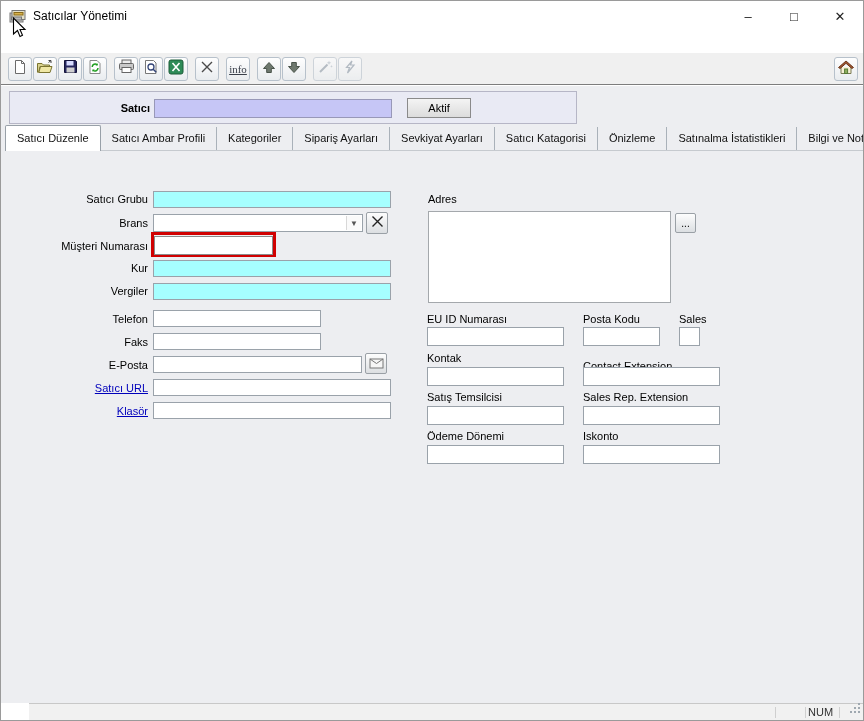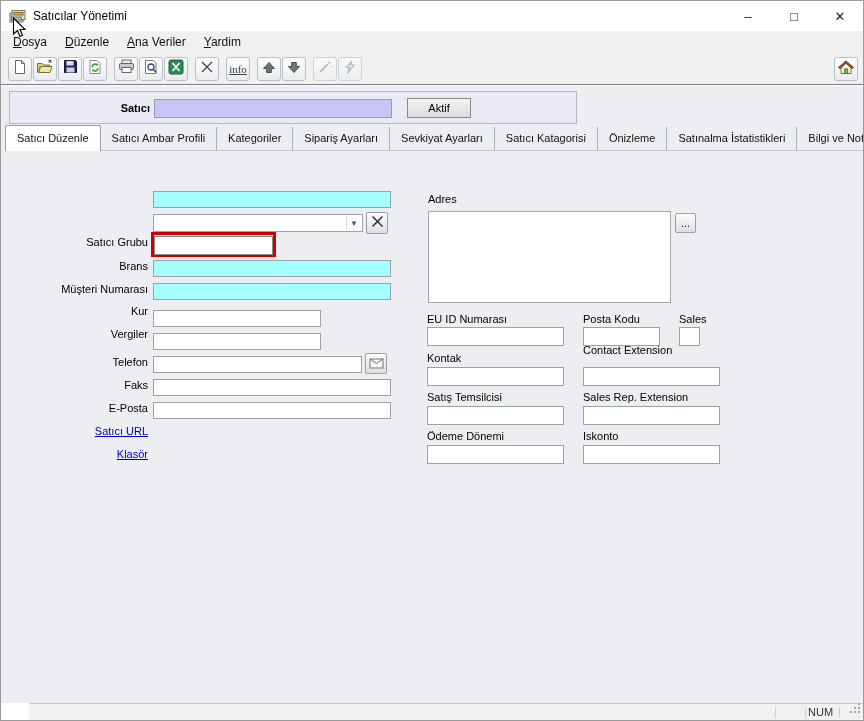--- a/index.html
+++ b/index.html
@@ -35,21 +35,21 @@
   .band-input { position:absolute; left:144px; top:7px; width:238px; height:19px; border:1px solid #9898b8; background:#c6c6f6; font-size:11px; padding:1px 3px; }
   .band-btn { position:absolute; left:397px; top:6px; width:64px; height:20px; border:1px solid #8a8a8a; background:linear-gradient(#f4f4f4,#dcdcdc); font-size:11px; font-family:inherit; }
 
   
   .tabbar { position:absolute; left:4px; top:39px; right:0; height:26px; display:flex; align-items:flex-end; border-bottom:1px solid #c6cacf; }
   .tab { height:23px; line-height:23px; padding:0 11px; font-size:11px; color:#111; border-right:1px solid #a9b1b9; white-space:nowrap; }
   .tab.active { background:#fff; border:1px solid #98a0a8; border-bottom:none; border-radius:2px 2px 0 0; height:26px; line-height:25px; margin-bottom:-1px; z-index:2; }
 
   
   .lbl { position:absolute; font-size:11px; color:#000; white-space:nowrap; }
-  .rlbl { left:0; width:147px; text-align:right;margin-top:43px; }
+  .rlbl { left:0; width:147px; text-align:right; }
   .bold { font-weight:normal; }
   .link { color:#0000bb; text-decoration:underline; cursor:pointer; }
   .inp { position:absolute; height:17px; border:1px solid #9aa2aa; background:#fff; font-size:11px; padding:1px 3px; font-family:inherit; }
   .cyan { background:#a6ffff; }
   .inp2 { position:absolute; height:19px; border:1px solid #9aa2aa; background:#fff; font-size:11px; padding:1px 3px; font-family:inherit; }
   .combo { position:absolute; left:152px; top:128px; width:210px; height:18px; border:1px solid #9aa2aa; background:#fff; }
   .combo-arrow { position:absolute; right:1px; top:1px; bottom:1px; width:15px; display:flex; align-items:center; justify-content:center; font-size:8px; color:#555; border-left:1px solid #d8d8d8; background:#fafafa; }
   .sq-btn { position:absolute; display:flex; align-items:center; justify-content:center; border:1px solid #9aa0a6; border-radius:2px; background:linear-gradient(#fdfdfd,#dcdfe2); }
   .hl-red { position:absolute; left:150px; top:146px; width:125px; height:25px; border:3px solid #d00000; }
   .hl-red input { width:100%; height:100%; border:1px solid #8a8a8a; font-size:11px; padding:1px 3px; }
@@ -84,26 +84,20 @@
         </div>
       <div class="wbtn">
           <span>□</span>
         </div>
       <div class="wbtn">
           <span>✕</span>
         </div>
     </div>
   </div>
 
-  <div class="menubar">
-    <div class="menu-item"><span class="accel">D</span><span>osya</span></div>
-    <div class="menu-item"><span class="accel">D</span><span>üzenle</span></div>
-    <div class="menu-item"><span class="accel">A</span><span>na Veriler</span></div>
-    <div class="menu-item"><span class="accel">Y</span><span>ardim</span></div>
-  </div>
 
   <div class="toolbar">
     <div class="tb-btn">
         <span><svg width="16" height="16" viewBox="0 0 16 16">
             <path d="M3.5 1.5h6l3 3v10h-9z" fill="#fff" stroke="#6b6b6b"></path>
             <path d="M9.5 1.5v3h3" fill="none" stroke="#6b6b6b"></path>
           </svg></span>
       </div>
     <div class="tb-btn">
         <span><svg width="18" height="16" viewBox="0 0 18 16">
@@ -271,21 +265,21 @@
 
       <div class="lbl" style="left:582px; top:227px">Posta Kodu</div>
       <input class="inp2" style="left: 582px; top: 241px; width: 77px;" value="">
 
       <div class="lbl" style="left:678px; top:227px">Sales</div>
       <input class="inp2" style="left: 678px; top: 241px; width: 21px;" value="">
 
       <div class="lbl" style="left:426px; top:266px">Kontak</div>
       <input class="inp2" style="left: 426px; top: 281px; width: 137px;" value="">
 
-      <div class="lbl" style="left:582px; top:258px">Contact Extension</div>
+      <div class="lbl" style="left:582px; top:274px">Contact Extension</div>
       <input class="inp2" style="left: 582px; top: 281px; width: 137px;" value="">
 
       <div class="lbl" style="left:426px; top:305px">Satış Temsilcisi</div>
       <input class="inp2" style="left: 426px; top: 320px; width: 137px;" value="">
 
       <div class="lbl" style="left:582px; top:305px">Sales Rep. Extension</div>
       <input class="inp2" style="left: 582px; top: 320px; width: 137px;" value="">
 
       <div class="lbl" style="left:426px; top:344px">Ödeme Dönemi</div>
       <input class="inp2" style="left: 426px; top: 359px; width: 137px;" value="">

